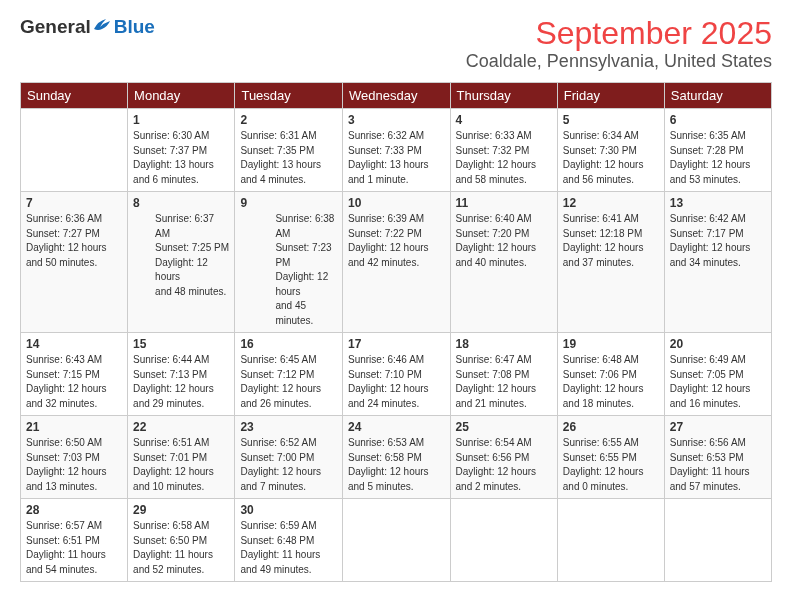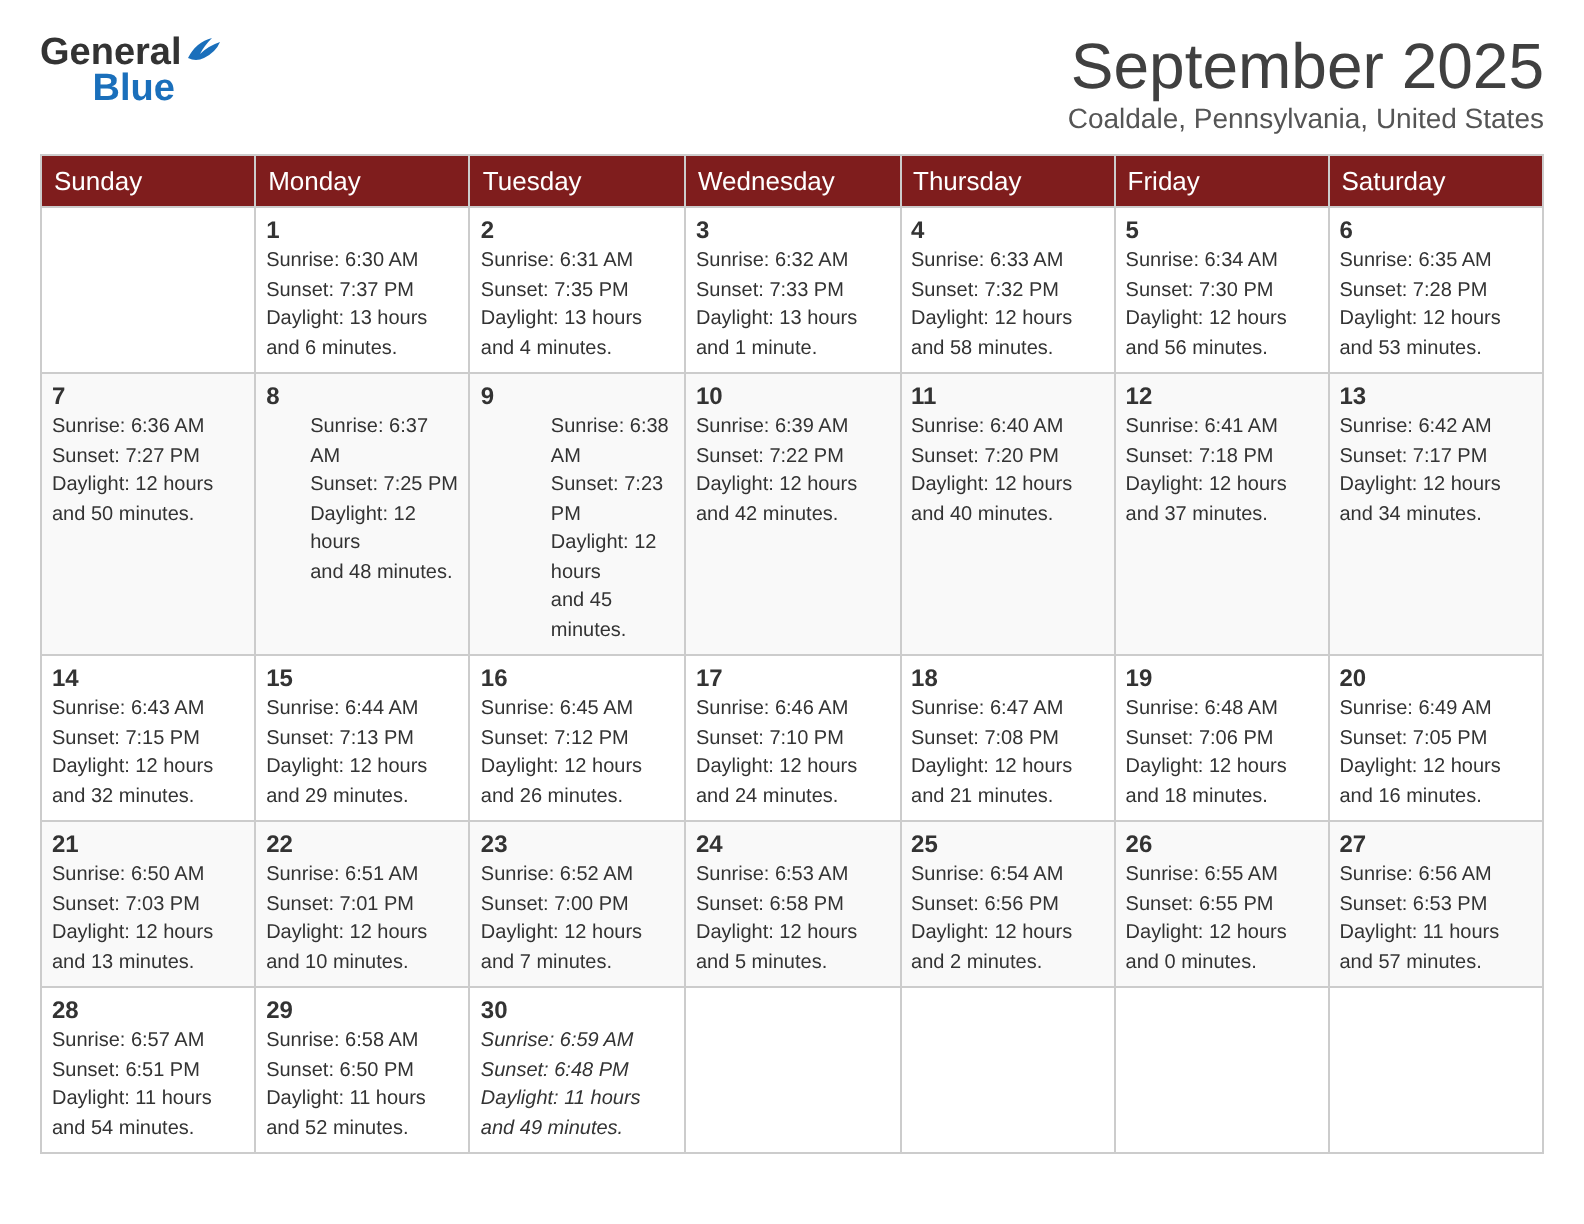--- a/index.html
+++ b/index.html
@@ -17,34 +17,34 @@
       background: #fff;
     }
     .header {
       display: flex;
       justify-content: space-between;
       align-items: flex-start;
       margin-bottom: 10px;
     }
     .logo {
       display: flex;
-      flex-direction: column;
-      align-items: center;
+      flex-direction: row;
+      align-items: flex-end;
     }
     .title-block {
       text-align: right;
     }
     .title-block h1 {
       font-size: 32px;
       font-weight: normal;
-      color: #404040;
+      color: #ef4444;
       line-height: 1.1;
     }
     .title-block .subtitle {
-      font-size: 14px;
+      font-size: 18px;
       color: #555;
     }
     .calendar {
       width: 100%;
       border-collapse: collapse;
       border: 1px solid #ccc;
     }
     .calendar th {
       background-color: #7f1d1d;
       color: #fff;
@@ -192,21 +192,21 @@
           <td>
             <span class="day-num">11</span>
             <div class="cell-text" style="white-space: pre-line;">Sunrise: 6:40 AM
 Sunset: 7:20 PM
 Daylight: 12 hours
 and 40 minutes.</div>
           </td>
           <td>
             <span class="day-num">12</span>
             <div class="cell-text" style="white-space: pre-line;">Sunrise: 6:41 AM
-Sunset: 7:18 PM
+Sunset: 12:18 PM
 Daylight: 12 hours
 and 37 minutes.</div>
           </td>
           <td>
             <span class="day-num">13</span>
             <div class="cell-text" style="white-space: pre-line;">Sunrise: 6:42 AM
 Sunset: 7:17 PM
 Daylight: 12 hours
 and 34 minutes.</div>
           </td>
@@ -323,21 +323,21 @@
           </td>
           <td>
             <span class="day-num">29</span>
             <div class="cell-text" style="white-space: pre-line;">Sunrise: 6:58 AM
 Sunset: 6:50 PM
 Daylight: 11 hours
 and 52 minutes.</div>
           </td>
           <td>
             <span class="day-num">30</span>
-            <div class="cell-text" style="white-space: pre-line; font-style: italic;">Sunrise: 6:59 AM
+            <div class="cell-text" style="white-space: pre-line;">Sunrise: 6:59 AM
 Sunset: 6:48 PM
 Daylight: 11 hours
 and 49 minutes.</div>
           </td>
           <td class="empty"></td>
           <td class="empty"></td>
           <td class="empty"></td>
           <td class="empty"></td>
         </tr>
       </tbody>

